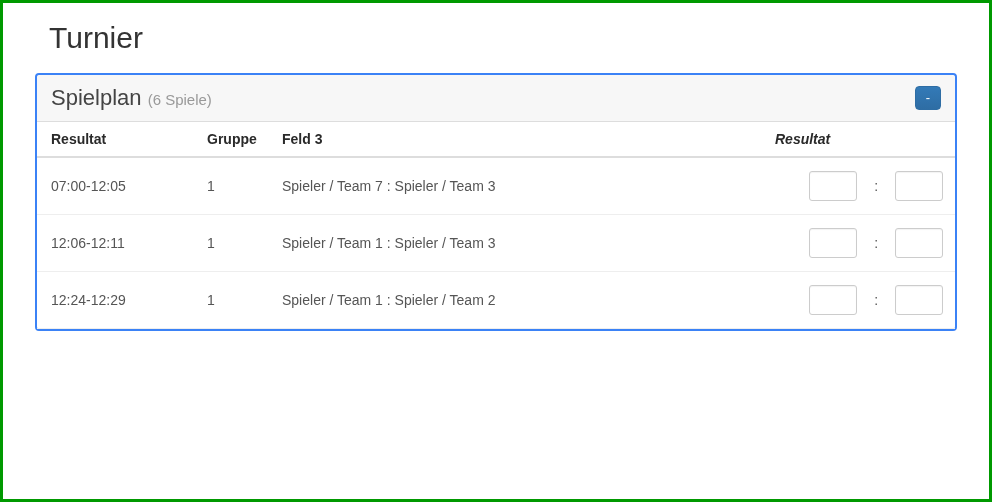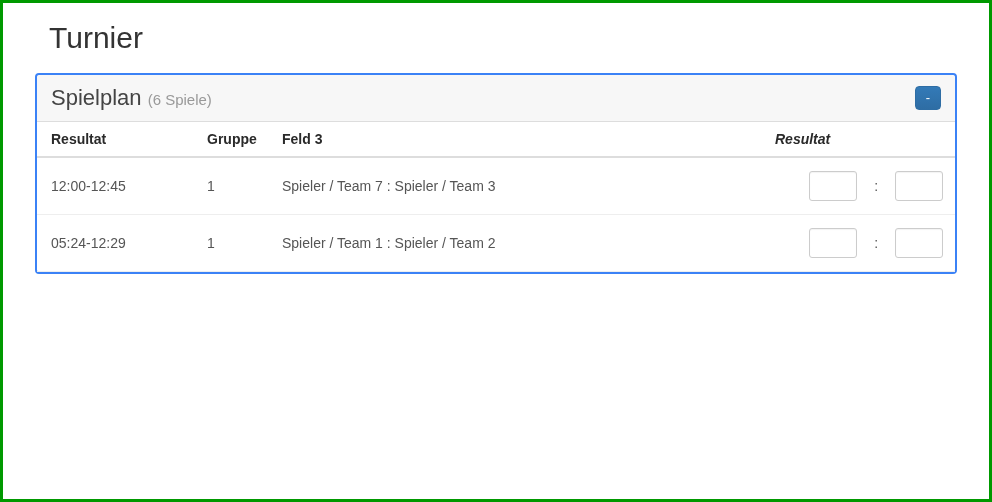--- a/index.html
+++ b/index.html
@@ -122,35 +122,45 @@
     <thead>
       <tr>
         <th>Resultat</th>
         <th>Gruppe</th>
         <th>Feld 3</th>
         <th>Resultat</th>
       </tr>
     </thead>
     <tbody id="rows-body">
   <tr>
-    <td>12:00-12:45</td>
+    <td>07:00-12:05</td>
     <td>1</td>
     <td>Spieler / Team 7 : Spieler / Team 3</td>
     <td class="result-cell">
       <input class="score-input" value="" style="">
       <span class="colon">:</span>
       <input class="score-input" value="" style="">
     </td>
   </tr>
 
+  <tr>
+    <td>12:06-12:11</td>
+    <td>1</td>
+    <td>Spieler / Team 1 : Spieler / Team 3</td>
+    <td class="result-cell">
+      <input class="score-input" value="" style="">
+      <span class="colon">:</span>
+      <input class="score-input" value="" style="">
+    </td>
+  </tr>
 
 
 
   <tr>
-    <td>05:24-12:29</td>
+    <td>12:24-12:29</td>
     <td>1</td>
     <td>Spieler / Team 1 : Spieler / Team 2</td>
     <td class="result-cell">
       <input class="score-input" value="" style="">
       <span class="colon">:</span>
       <input class="score-input" value="" style="">
     </td>
   </tr>
 
 </tbody>

